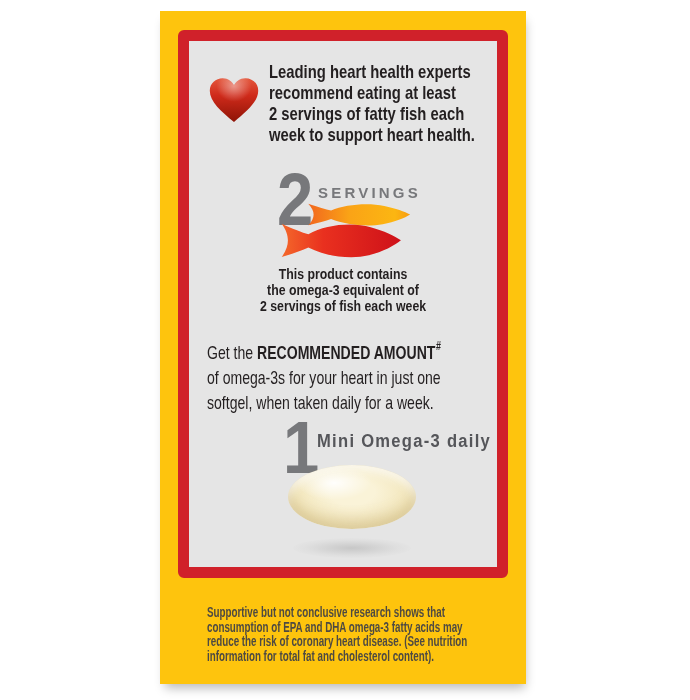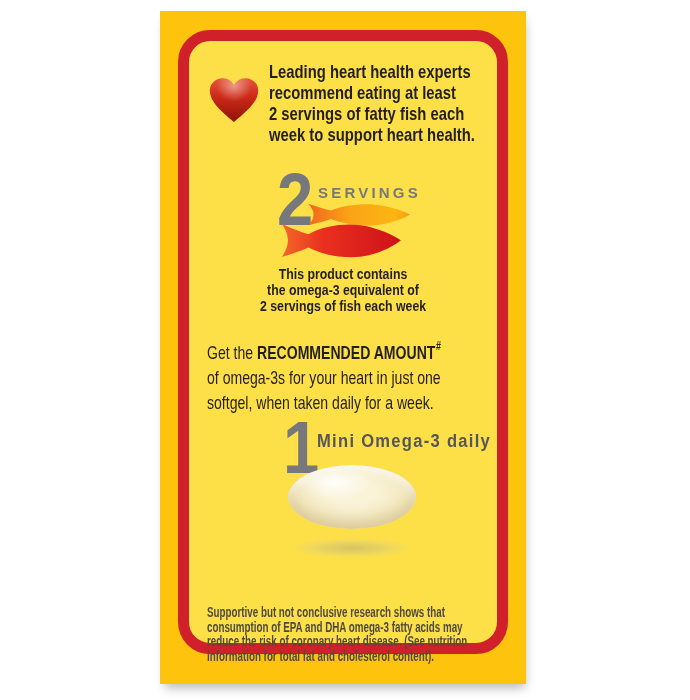--- a/index.html
+++ b/index.html
@@ -16,25 +16,25 @@
     position: absolute;
     left: 160px; top: 11px;
     width: 366px; height: 673px;
     background: #fec40d;
     box-shadow: 2px 7px 10px -3px rgba(0,0,0,0.28);
   }
   
   .panel {
     position: absolute;
     left: 18px; top: 19px;
-    width: 330px; height: 624px;
+    width: 330px; height: 548px;
     box-sizing: border-box;
-    background: #fde047;
+    background: #e5e5e5;
     border: 11px solid #d0212a;
-    border-radius: 32px;
+    border-radius: 6px;
   }
   .panel > * { position: absolute; }
 
   .heart { left: 20px; top: 36px; width: 50px; height: 46px; }
 
   .intro {
     left: 80px; top: 20px;
     font-size: 19px; font-weight: bold; line-height: 21px;
     color: #231f20; white-space: nowrap;
     transform: scaleX(0.78); transform-origin: left top;

